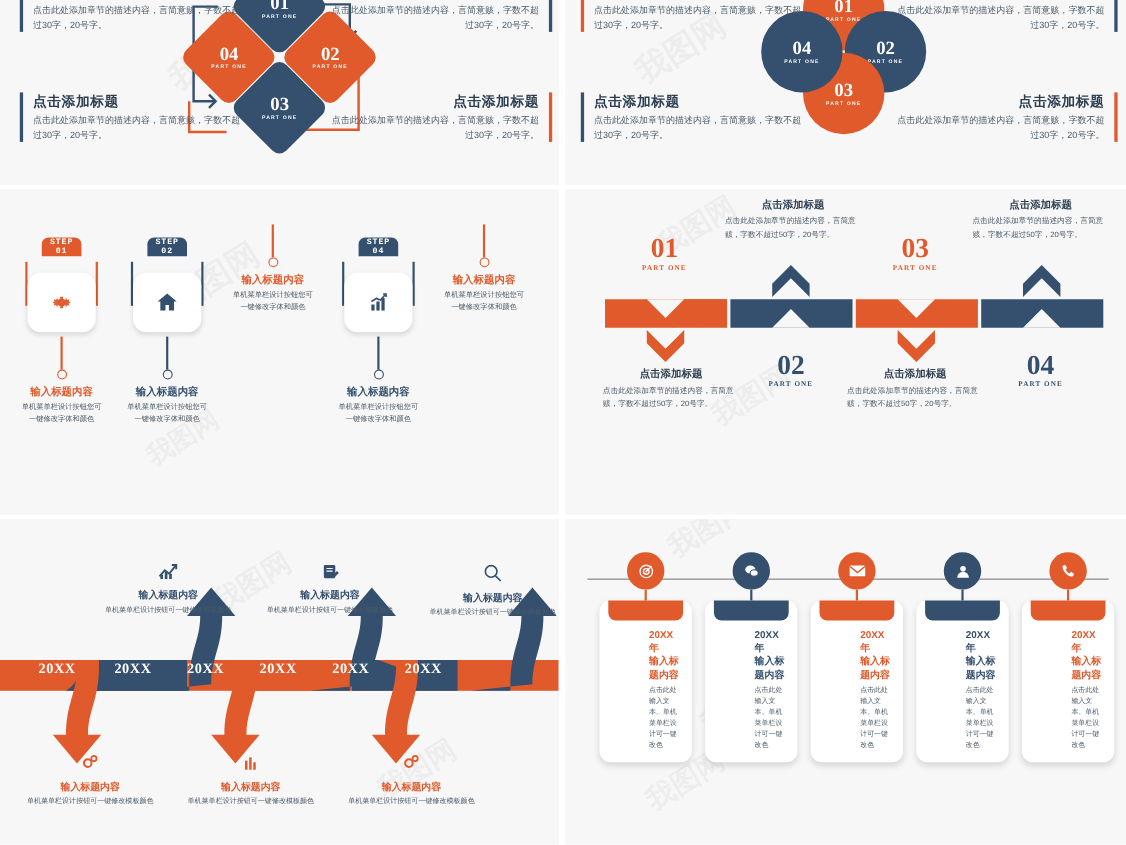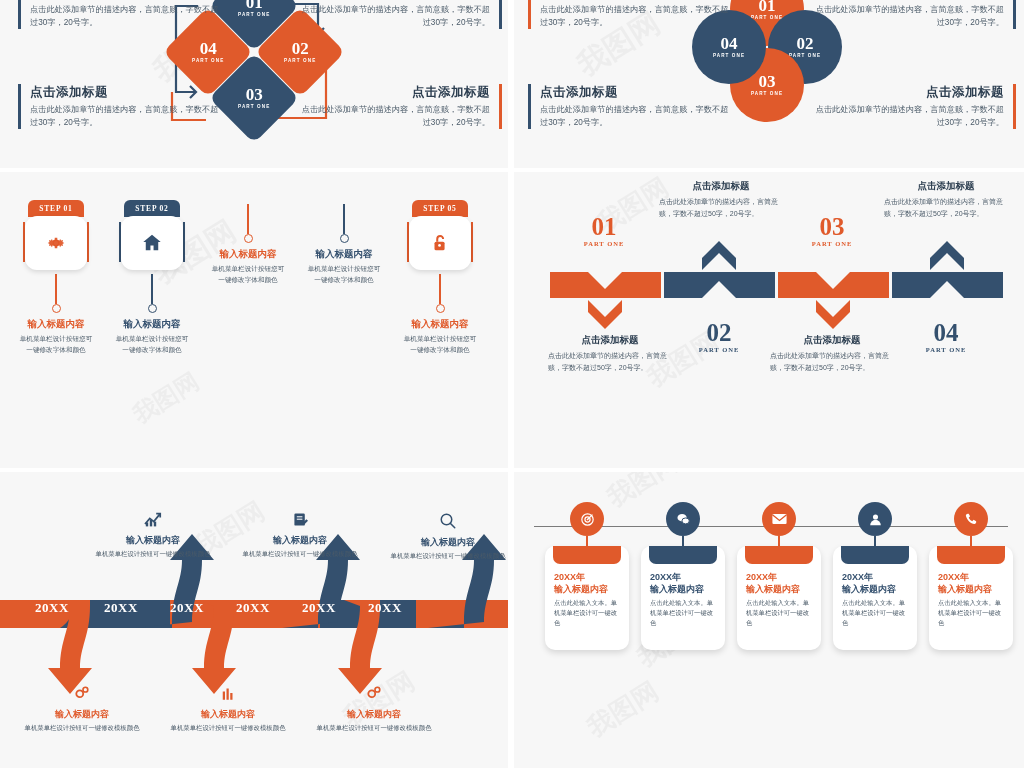--- a/index.html
+++ b/index.html
@@ -48,23 +48,23 @@
         display:flex;align-items:center;justify-content:center;color:#fff;text-align:center;line-height:1;}
   .circ.o{background:#e05a2b;}
   .circ.n{background:#34506e;}
   .circ .num{font-size:17px;font-weight:bold;font-family:"Liberation Serif",serif;}
   .circ .sub{font-size:4.6px;letter-spacing:1.1px;font-weight:bold;margin-top:2px;}
   .circ .ci{display:block;}
 
   
   .stepcol{position:absolute;top:28px;width:76px;text-align:center;}
   .stepcard{position:relative;width:72px;margin:0 auto;}
-  .stephdr{width:56px;margin:0 auto;height:17px;border-radius:6px 6px 0 0;
+  .stephdr{width:36px;margin:16px auto;height:17px;border-radius:6px 6px 0 0;
            color:#fff;font-size:7.5px;font-weight:bold;letter-spacing:.8px;
-           display:flex;align-items:center;justify-content:center;font-family:Liberation Serif, serif;}
+           display:flex;align-items:center;justify-content:center;font-family:Liberation Mono, monospace;}
   .stepbody{position:relative;width:62px;height:54px;margin:-1px auto 0;background:#fff;
             border-radius:12px;box-shadow:0 2px 5px rgba(0,0,0,.13);
             display:flex;align-items:center;justify-content:center;}
   .sidebars{position:absolute;left:0;right:0;top:22px;height:40px;}
   .sidebar-l,.sidebar-r{position:absolute;top:0;width:2px;height:40px;}
   .sidebar-l{left:3px;} .sidebar-r{right:3px;}
   .stepline{width:1.6px;height:30px;margin:4px auto 0;}
   .stepdot{width:7px;height:7px;border-radius:50%;background:#f7f7f7;margin:0 auto;}
   .steptitle{font-size:9.5px;font-weight:bold;margin-top:5px;}
   .stepdesc{font-size:6.6px;color:#4a5a68;line-height:1.6;margin-top:3px;}
@@ -82,21 +82,21 @@
 
   
   .hline{position:absolute;left:20px;top:54px;width:474px;height:1.4px;background:#7b7b7b;}
   .hcol{position:absolute;top:30px;width:90px;}
   .hicon{position:relative;width:34px;height:34px;border-radius:50%;margin:0 auto;
          display:flex;align-items:center;justify-content:center;color:#fff;z-index:3;}
   .hstem{width:2.6px;height:28px;margin:0 auto;}
   .hcard{position:relative;width:84px;margin:-18px auto 0;background:#fff;border-radius:10px;
          box-shadow:0 3px 6px rgba(0,0,0,.13);padding:0 0 10px;min-height:94px;}
   .hcap{width:68px;height:18px;margin:0 auto;border-radius:0 0 7px 7px;position:relative;top:-0px;}
-  .hbody{padding:7px 9px 0;}
+  .hbody{padding:7px 9px 0;margin-left:36px;}
   .hy{font-size:9px;font-weight:bold;line-height:1.35;}
   .ht{font-size:9px;font-weight:bold;line-height:1.35;}
   .hd{font-size:6.3px;color:#4a5a68;line-height:1.6;margin-top:3px;}
 </style>
 </head>
 <body>
 
 <div class="sheet">
 
   <div class="panel p-tl">
@@ -245,41 +245,43 @@
     </div>
 
     <div class="stepcol" style="left:210px;">
       <div class="stepline" style="background:#e05a2b"></div>
       <div class="stepdot" style="border:1.6px solid #e05a2b"></div>
       <div class="steptitle" style="color:#e05a2b">输入标题内容</div>
       <div class="stepdesc">单机菜单栏设计按钮您可一键修改字体和颜色</div>
     </div>
 
     <div class="stepcol" style="left:306px;">
+      <div class="stepcard">
+        <div class="sidebars">
+            <div class="sidebar-l" style="background:#34506e"></div>
+            <div class="sidebar-r" style="background:#34506e"></div>
+          </div>
+        <div class="stephdr" style="background:#34506e">STEP 04</div>
+        <div class="stepbody">
+          <svg width="22" height="22" viewBox="0 0 24 24">
+            <rect x="5" y="14" width="3.2" height="6" fill="#34506e"></rect>
+            <rect x="10" y="11" width="3.2" height="9" fill="#34506e"></rect>
+            <rect x="15" y="7.5" width="3.2" height="12.5" fill="#34506e"></rect>
+            <path d="M5 11 L10 8 L14 9.5 L19 4" fill="none" stroke="#34506e" stroke-width="1.6"></path>
+            <path d="M16.6 3.6 L19.6 3.6 L19.6 6.6" fill="none" stroke="#34506e" stroke-width="1.6"></path>
+          </svg>
+        </div>
+      </div>
       <div class="stepline" style="background:#34506e"></div>
       <div class="stepdot" style="border:1.6px solid #34506e"></div>
       <div class="steptitle" style="color:#34506e">输入标题内容</div>
       <div class="stepdesc">单机菜单栏设计按钮您可一键修改字体和颜色</div>
     </div>
 
     <div class="stepcol" style="left:402px;">
-      <div class="stepcard">
-        <div class="sidebars">
-            <div class="sidebar-l" style="background:#e05a2b"></div>
-            <div class="sidebar-r" style="background:#e05a2b"></div>
-          </div>
-        <div class="stephdr" style="background:#e05a2b">STEP 05</div>
-        <div class="stepbody">
-          <svg width="22" height="22" viewBox="0 0 24 24">
-            <rect x="6" y="10.5" width="11" height="9.5" rx="1.8" fill="#e05a2b"></rect>
-            <path d="M9 10.5 V7.6 a3.2 3.2 0 016.4 0" fill="none" stroke="#e05a2b" stroke-width="2.2"></path>
-            <circle cx="11.5" cy="14.6" r="1.5" fill="#fff"></circle>
-          </svg>
-        </div>
-      </div>
       <div class="stepline" style="background:#e05a2b"></div>
       <div class="stepdot" style="border:1.6px solid #e05a2b"></div>
       <div class="steptitle" style="color:#e05a2b">输入标题内容</div>
       <div class="stepdesc">单机菜单栏设计按钮您可一键修改字体和颜色</div>
     </div>
   </div>
 
   <div class="panel p-mr">
     <div class="wm" style="left:80px;top:16px;font-size:26px;">我图网</div>
     <div class="wm" style="left:130px;top:170px;font-size:26px;">我图网</div>

